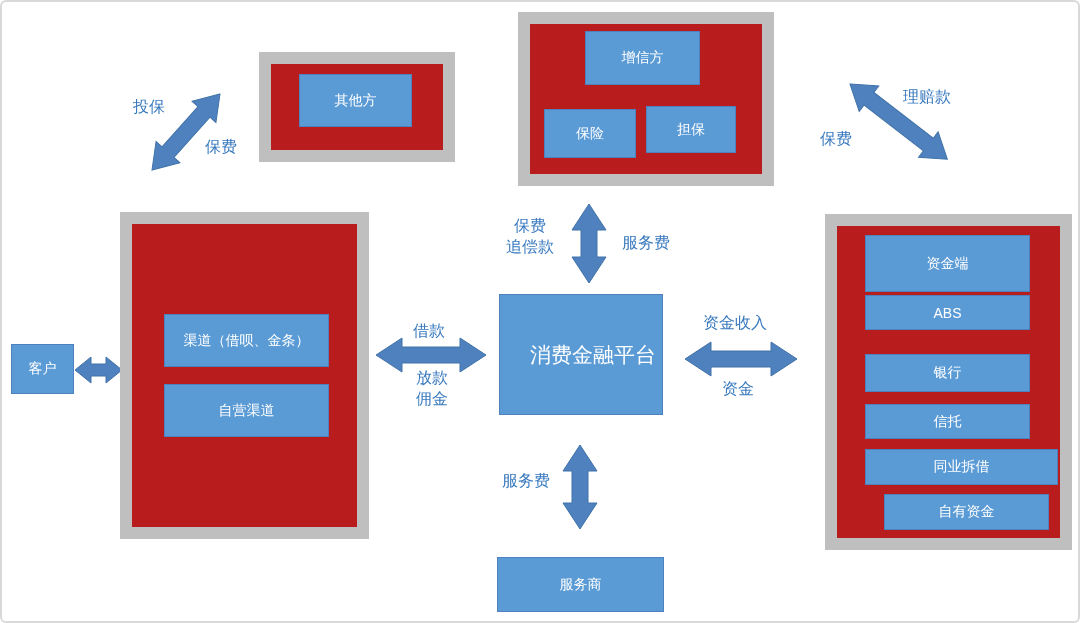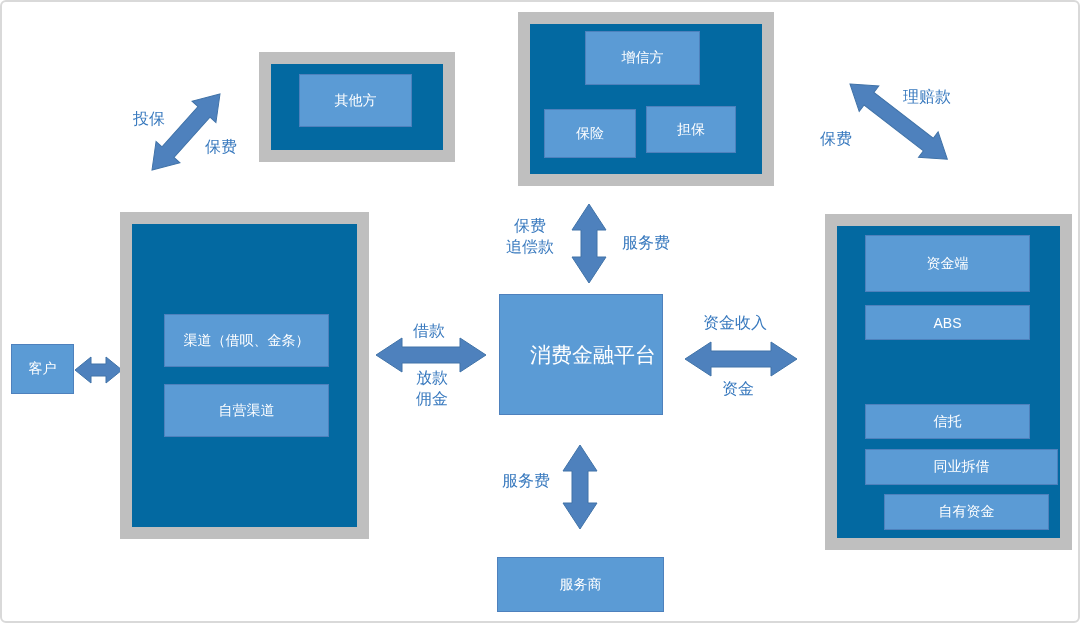--- a/index.html
+++ b/index.html
@@ -15,21 +15,21 @@
     background: #ffffff;
     box-sizing: border-box;
     border: 2px solid #d9d9d9;
     border-radius: 6px;
     overflow: hidden;
   }
   .frame {
     position: absolute;
     box-sizing: border-box;
     border: 12px solid #bfbfbf;
-    background: #0369a1;
+    background: #b91c1c;
   }
   .box {
     position: absolute;
     background: #5b9bd5;
     border: 1px solid #4e81bd;
     box-sizing: border-box;
     color: #ffffff;
     font-size: 14px;
     display: flex;
     align-items: center;
@@ -90,33 +90,34 @@
     <div class="box" style="left:116px; top:82px; width:90px; height:47px;">担保</div>
   </div>
 
   <div class="frame" style="left:118px; top:210px; width:249px; height:327px;">
     <div class="box" style="left:32px; top:90px; width:165px; height:53px;">渠道（借呗、金条）</div>
     <div class="box" style="left:32px; top:160px; width:165px; height:53px;">自营渠道</div>
   </div>
 
   <div class="frame" style="left:823px; top:212px; width:247px; height:336px;">
     <div class="box" style="left:28px; top:9px; width:165px; height:57px;">资金端</div>
-    <div class="box" style="left:28px; top:79px; width:165px; height:35px;">ABS</div>
+    <div class="box" style="left:28px; top:69px; width:165px; height:35px;">ABS</div>
+    <div class="box" style="left:28px; top:128px; width:165px; height:38px;">银行</div>
     <div class="box" style="left:28px; top:178px; width:165px; height:35px;">信托</div>
     <div class="box" style="left:28px; top:223px; width:193px; height:36px;">同业拆借</div>
     <div class="box" style="left:28px; top:268px; width:165px; height:36px;margin-left:19px;">自有资金</div>
   </div>
 
   <div class="box" style="left:9px; top:342px; width:63px; height:50px;">客户</div>
 
   <div class="box big" style="left:497px; top:292px; width:164px; height:121px;padding-left:24px;">消费金融平台</div>
 
   <div class="box" style="left:495px; top:555px; width:167px; height:55px;">服务商</div>
 
-  <div class="flow-label" style="left:131px; top:106px;">投保</div>
+  <div class="flow-label" style="left:131px; top:94px;">投保</div>
   <div class="flow-label" style="left:203px; top:134px;">保费</div>
 
   <div class="flow-label" style="left:901px; top:84px;">理赔款</div>
   <div class="flow-label" style="left:818px; top:126px;">保费</div>
 
   <div class="flow-label two-line" style="left:494px; top:213px; width:68px;">
     <div>保费</div>
     <div>追偿款</div>
   </div>
   <div class="flow-label" style="left:620px; top:230px;">服务费</div>

